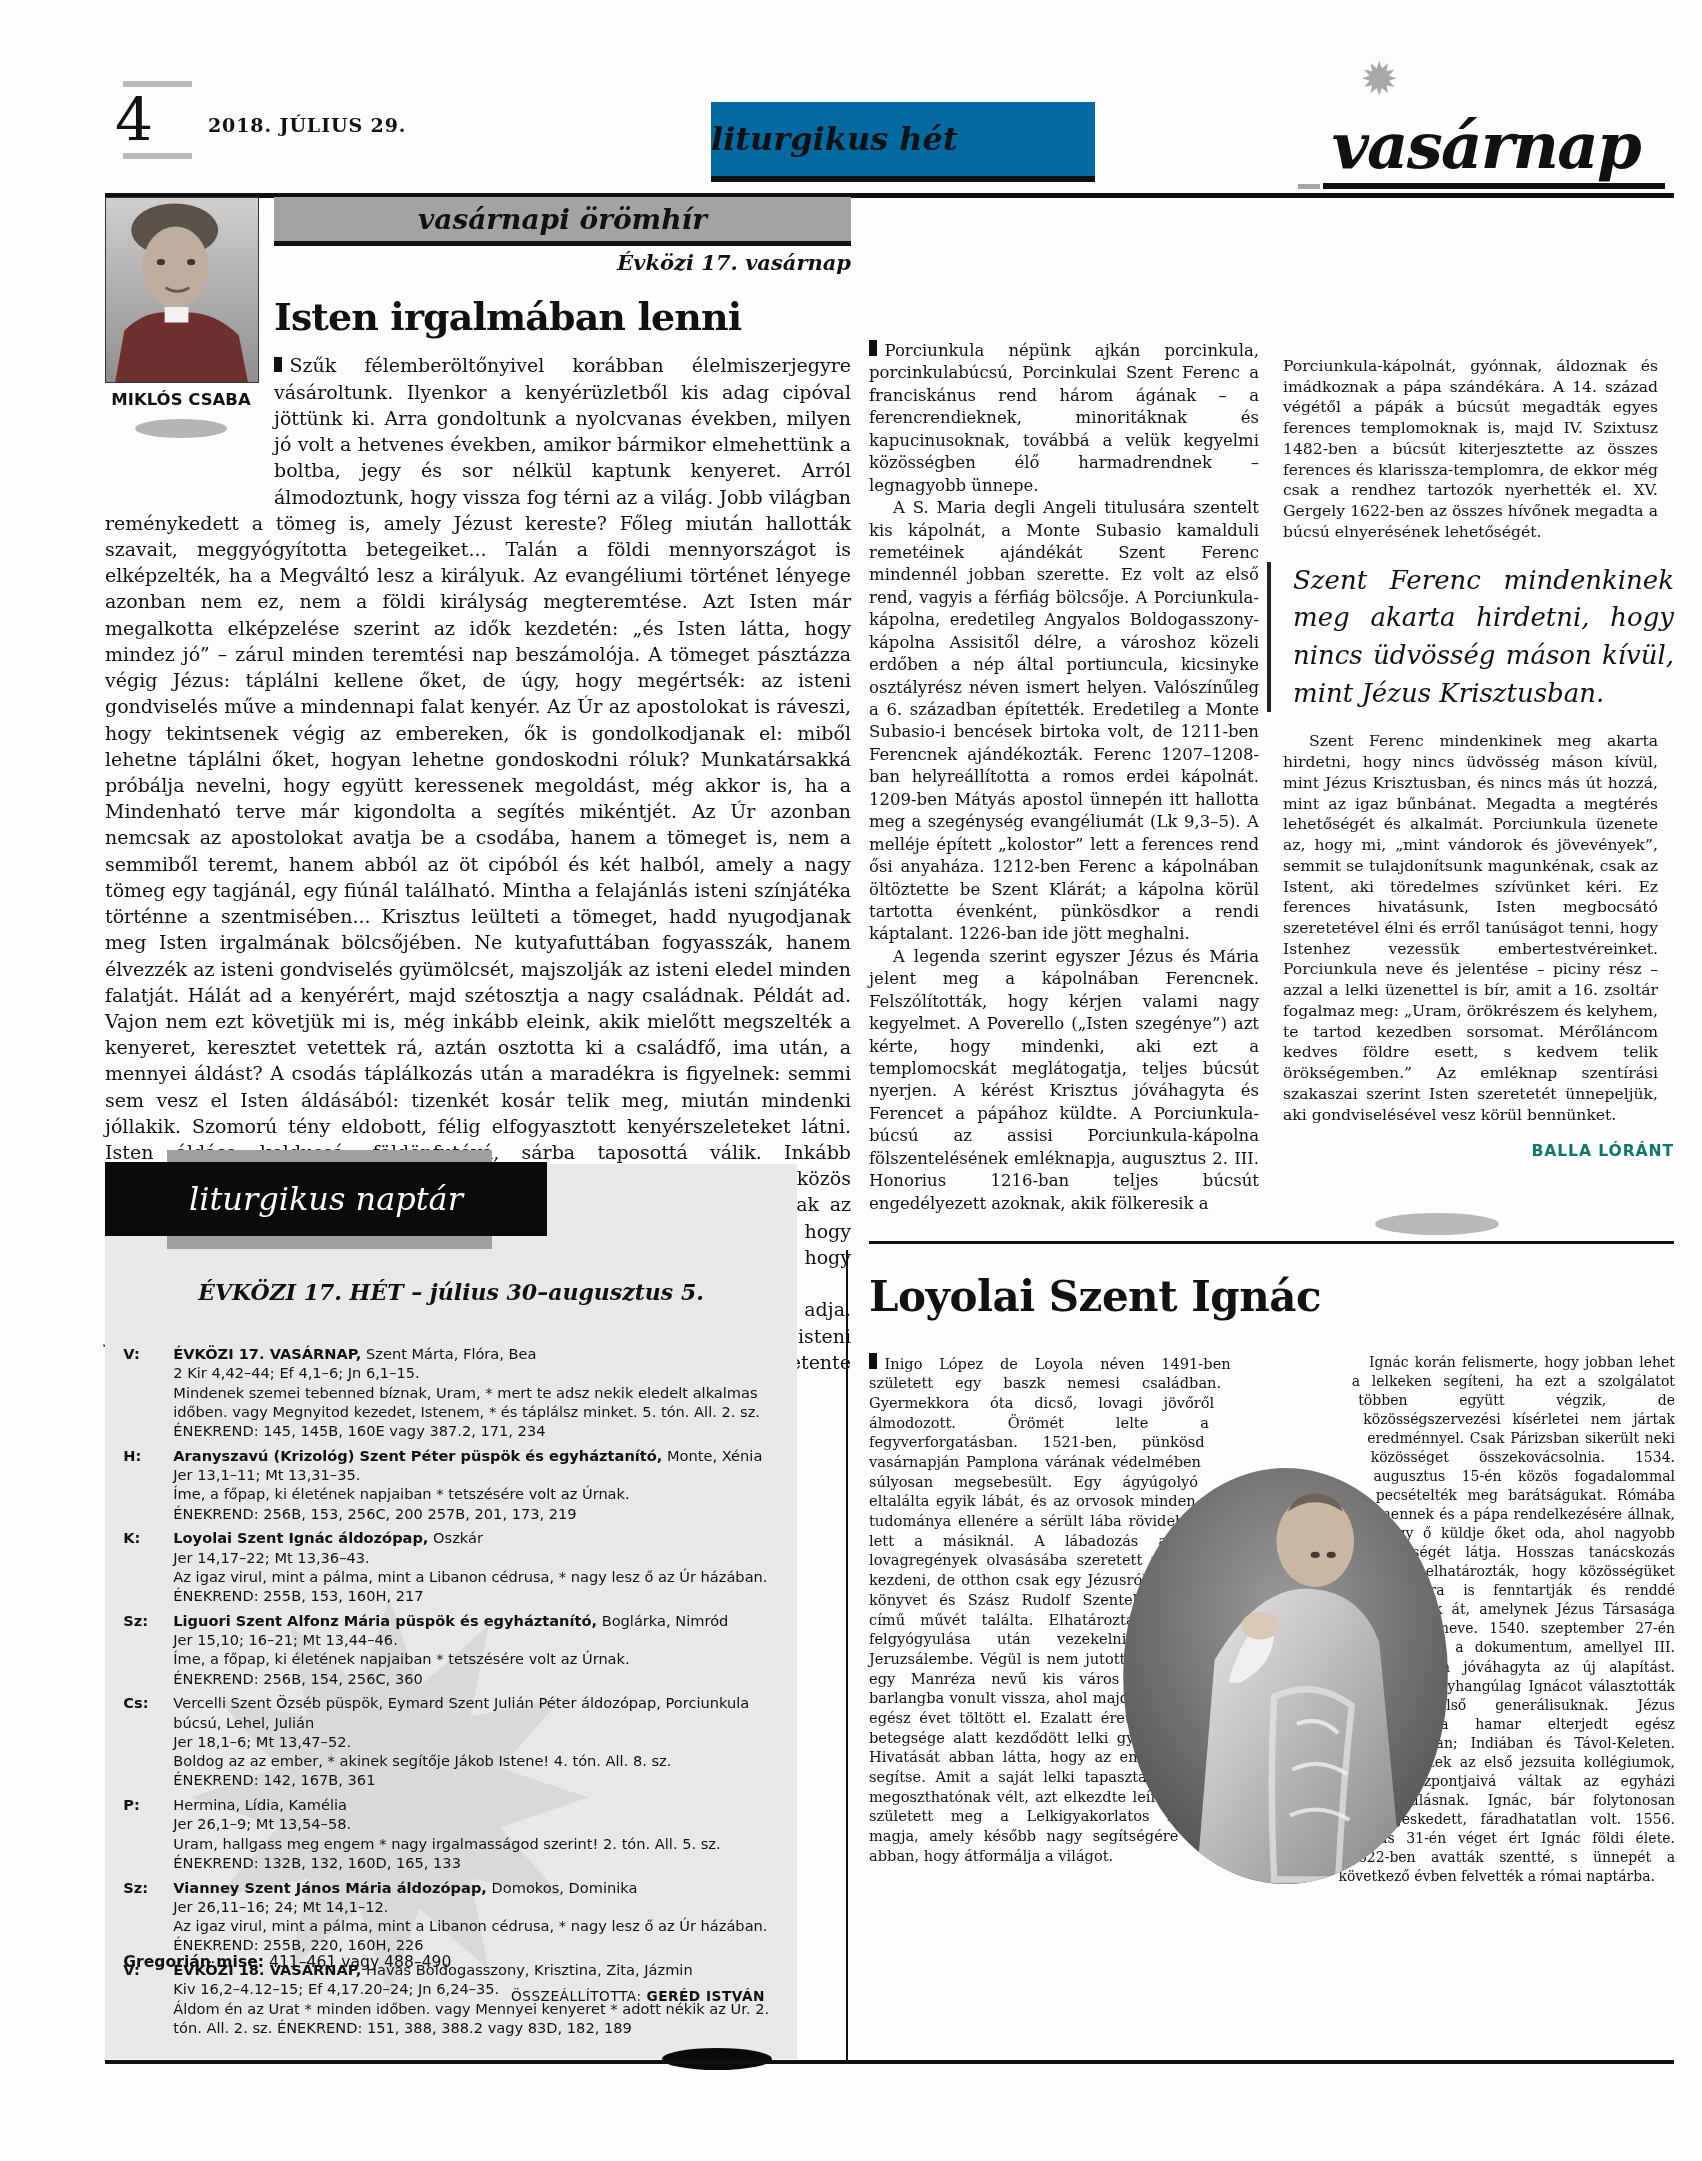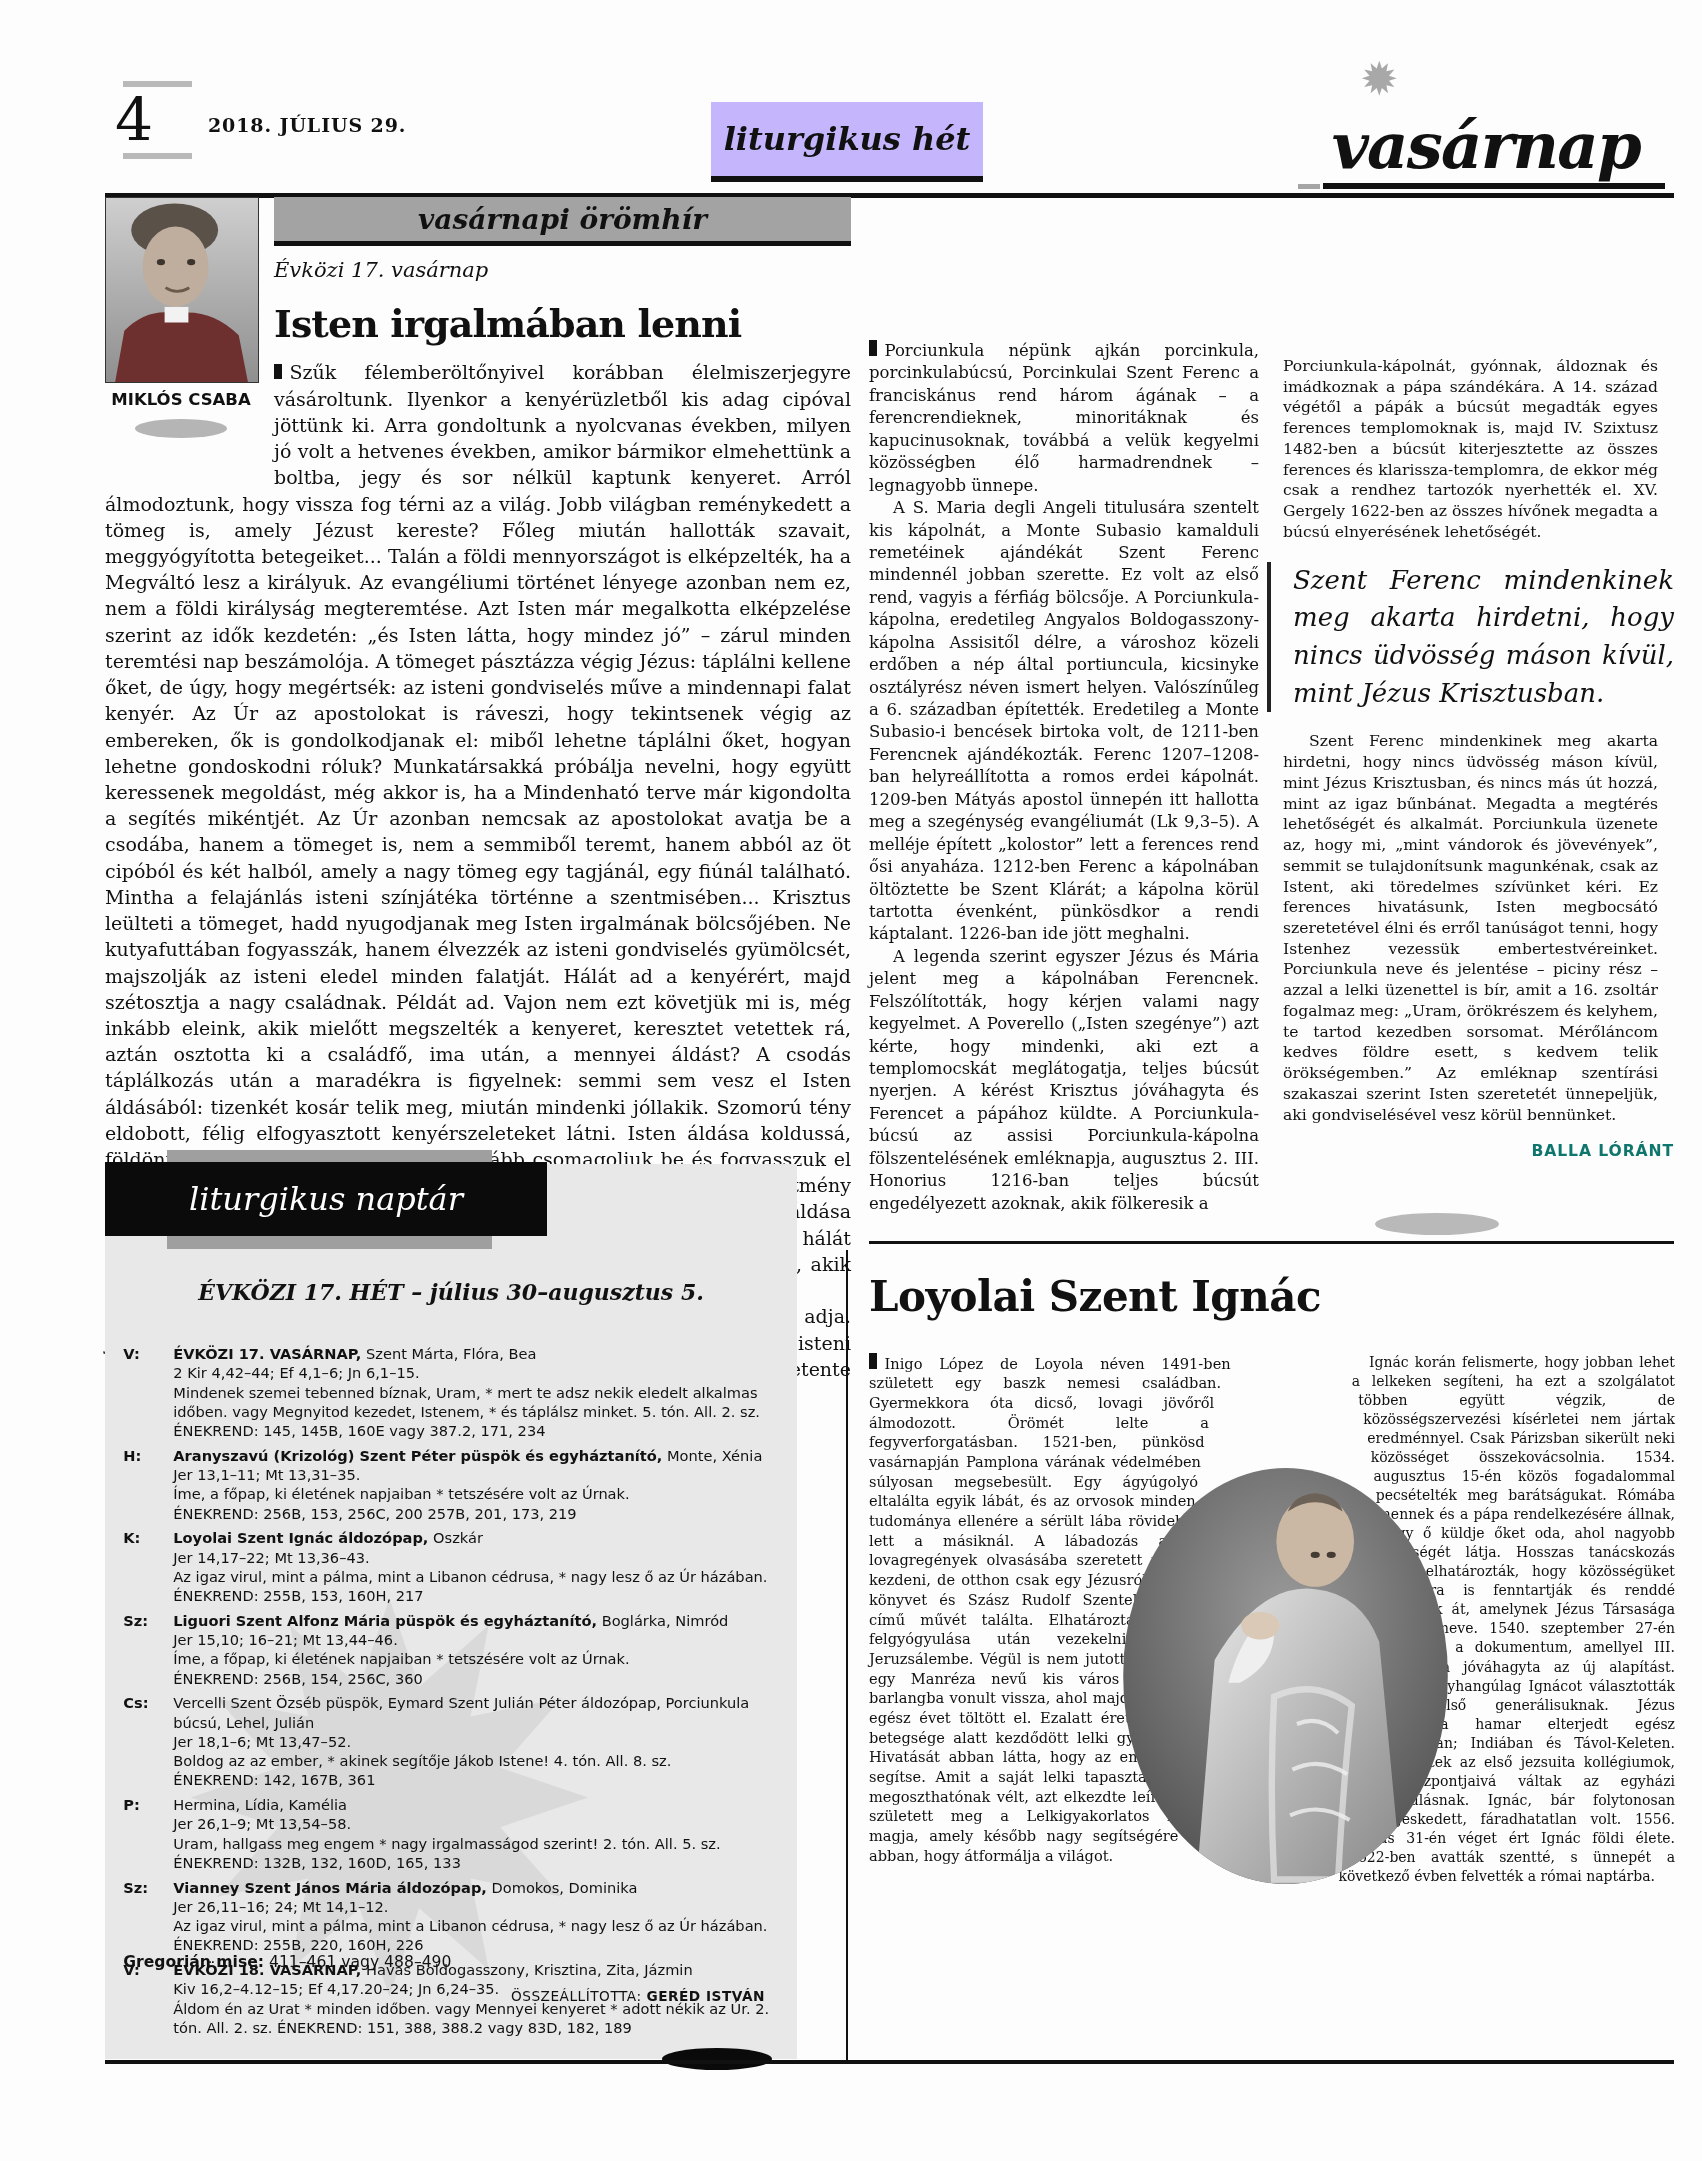--- a/index.html
+++ b/index.html
@@ -7,41 +7,41 @@
         font-family:"DejaVu Serif","Liberation Serif",serif;overflow:hidden;}
   .abs{position:absolute;}
   .sans{font-family:"DejaVu Sans","Liberation Sans",sans-serif;}
   .just{text-align:justify;text-justify:inter-word;}
 
   
   #bar-top{left:123px;top:81px;width:69px;height:5.5px;background:#b9b9b9;}
   #bar-bot{left:123px;top:153px;width:69px;height:5.5px;background:#b9b9b9;}
   #pagenum{left:115px;top:90px;font-size:60px;line-height:1;font-weight:400;}
   #issue-date{left:208px;top:114px;font-size:19px;font-weight:700;letter-spacing:0.9px;}
-  #lit-box{left:711px;top:102px;width:272px;height:74px;background:#c4b5fd;
-           border-bottom:6.4px solid #111;display:flex;align-items:center;justify-content:center;}
+  #lit-box{left:711px;top:102px;width:384px;height:74px;background:#0369a1;
+           border-bottom:6.4px solid #111;display:flex;align-items:center;justify-content:flex-start;}
   #lit-box span{font-size:32px;font-style:italic;font-weight:700;}
   #masthead{left:1318px;top:72px;width:357px;height:110px;}
   #masthead .logo-text{position:absolute;left:13.7px;bottom:3.7px;font-size:64px;font-style:italic;
            font-weight:700;letter-spacing:-1.8px;line-height:1;}
   #masthead .burst{position:absolute;left:42px;top:-15.6px;font-size:46px;color:#a8a8a8;line-height:1;}
   #masthead-underline{left:1323px;top:183px;width:342px;height:6.4px;background:#111;}
   #masthead-gray-seg{left:1298px;top:184px;width:22px;height:4.6px;background:#a5a5a5;}
   #header-rule{left:105px;top:193px;width:1569px;height:4.6px;background:#111;}
 
   
   #gospel{left:105px;top:197px;width:746px;}
   #photo-col{float:left;width:169px;height:289px;}
   #photo-frame{width:152px;height:184px;border:1.4px solid #333;overflow:hidden;background:#777;}
   #gospel-caption{width:152px;margin-top:7.3px;text-align:center;font-size:16.5px;font-weight:700;}
   .sig-ellipse{width:92px;height:18.3px;background:#b5b5b5;border-radius:50%;margin:10px auto 0 30px;}
   #kicker-box{height:44px;background:#a3a3a3;border-bottom:5.5px solid #111;
               display:flex;align-items:center;justify-content:center;}
   #kicker-box span{font-size:28px;font-style:italic;font-weight:700;}
-  #gospel-subhead{margin-top:12px;text-align:left;font-size:21px;font-weight:400;font-style:italic;}
+  #gospel-subhead{margin-top:4px;text-align:right;font-size:21px;font-weight:700;font-style:italic;}
   #gospel-title{margin-top:22px;font-size:38px;font-weight:700;letter-spacing:-0.9px;line-height:1.05;padding-left:48px;}
   .gospel-p{margin:15.6px 0 0 0;font-size:19px;line-height:1.38;}
   .gospel-p.indent{text-indent:26px;margin-top:0;}
   .sq{display:inline-block;width:8.2px;height:15.6px;background:#111;margin-right:7.3px;}
 
   
   #porc-headline{left:869px;top:211px;width:421px;font-size:39px;font-weight:700;font-style:italic;
                  line-height:1.13;letter-spacing:-0.9px;}
   #porc-col-a{left:869px;top:340px;width:390px;font-size:16.5px;line-height:1.36;}
   #porc-col-a p{margin:0;}

